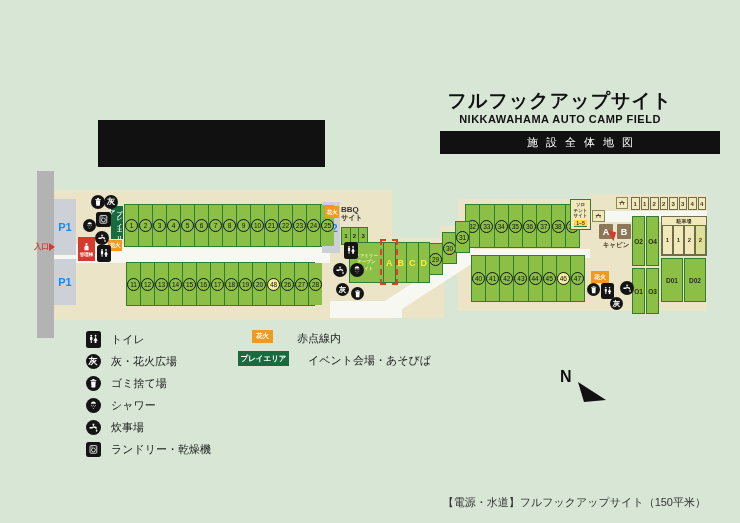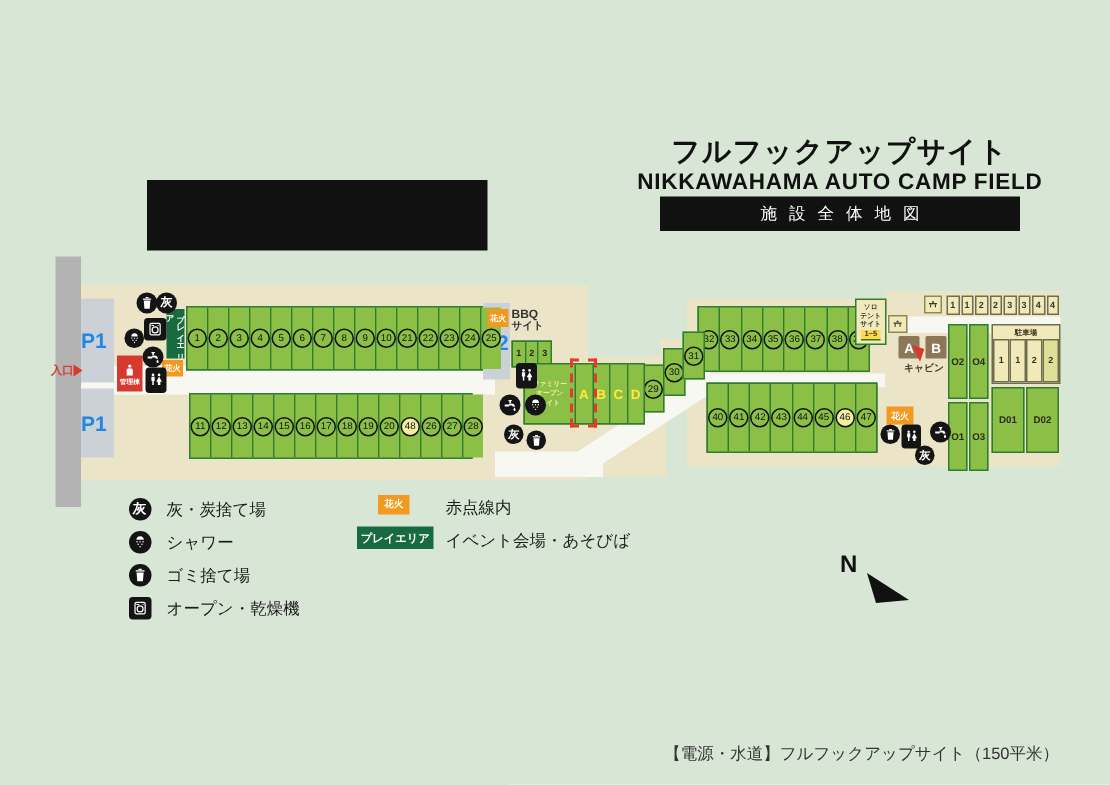--- a/index.html
+++ b/index.html
@@ -1,30 +1,30 @@
 <!DOCTYPE html>
 <html><head>
 <meta charset="utf-8">
 <style>
   html,body{margin:0;padding:0;}
   body{font-family:"Liberation Sans","DejaVu Sans",sans-serif;}
   .stage{position:relative;width:740px;height:523px;background:#d7e6d5;overflow:hidden;}
   .abs{position:absolute;}
   
   .title{left:420px;top:88px;width:280px;text-align:center;font-size:19px;font-weight:bold;color:#111;letter-spacing:1px;}
-  .subtitle{left:420px;top:113px;width:280px;text-align:center;font-size:15px;font-weight:bold;color:#111;letter-spacing:.5px;}
-  .banner{left:440px;top:131px;width:240px;height:23px;background:#111;color:#fff;font-size:11px;letter-spacing:8px;display:flex;align-items:center;justify-content:center;padding-left:8px;box-sizing:border-box;}
+  .subtitle{left:420px;top:113px;width:280px;text-align:center;font-size:11px;font-weight:bold;color:#111;letter-spacing:.5px;}
+  .banner{left:440px;top:131px;width:280px;height:23px;background:#111;color:#fff;font-size:11px;letter-spacing:8px;display:flex;align-items:center;justify-content:center;padding-left:8px;box-sizing:border-box;}
   
   .notice{left:98px;top:120px;width:227px;height:47px;background:#111;color:#fff;font-size:11.5px;font-weight:bold;text-align:center;display:flex;flex-direction:column;justify-content:center;gap:3px;line-height:1.4;}
   .notice .hl{color:#e8392a;}
   
   .roadv{left:37px;top:171px;width:17px;height:167px;background:#b3b3b3;}
   .beige{background:#ebe4c6;}
   .white-road{background:#f8f8f3;}
-  .parea{background:#cbd1d6;display:flex;align-items:center;justify-content:flex-start;color:#1f87e8;font-weight:bold;font-size:14px;}
+  .parea{background:#cbd1d6;display:flex;align-items:center;justify-content:center;color:#1f87e8;font-weight:bold;font-size:11px;}
   
   .site-row{display:flex;border:1.5px solid #2e7d32;box-sizing:border-box;background:#2e7d32;}
   .scell{flex:1;background:#8cbf46;border-right:1px solid #2e7d32;display:flex;align-items:center;justify-content:center;}
   .scell:last-child{border-right:none;}
   .num{width:11px;height:11px;border:1px solid #111;border-radius:50%;font-size:6.5px;line-height:11px;text-align:center;color:#111;background:transparent;}
   .num.special{background:#f4eda0;}
   .stepcell{width:15px;height:32px;background:#8cbf46;border:1.5px solid #2e7d32;box-sizing:border-box;display:flex;align-items:center;justify-content:center;}
   
   .gblock{background:#8cbf46;border:1.5px solid #2e7d32;box-sizing:border-box;display:flex;align-items:center;justify-content:center;color:#2c2c1e;font-weight:bold;}
   .tancell{background:#f2e9bb;border:1px solid #6e6e4e;box-sizing:border-box;display:flex;align-items:center;justify-content:center;color:#3c3620;font-weight:bold;}
@@ -478,25 +478,50 @@
         <path d="M17.8 18 c-1.1 1.8 0 3.4 1.3 3.4 s2.4 -1.6 1.3 -3.4 l-1.3 -2 z"></path>
       </svg>
     </div>
   <div class="abs ico circle" style="left:610px;top:297px;width:13px;height:13px;font-size:7.5px;">
       <span class="ash-glyph">灰</span>
     </div>
 
   <div class="abs" style="left:85px;top:328px;">
       <div class="legend-item">
         <span class="ictr">
+          <span class="ico sq" style="width: 15px; height: 17px; font-size: 9px;">
+            <svg viewBox="0 0 24 24" fill="#fff">
+              <circle cx="7.2" cy="4.4" r="2.1"></circle>
+              <path d="M4.6 7.2 h5.2 v6.8 h-1.4 v6.4 h-2.4 v-6.4 h-1.4 z"></path>
+              <circle cx="16.8" cy="4.4" r="2.1"></circle>
+              <path d="M16.8 7 L21.4 15.4 h-2.6 v5 h-4 v-5 h-2.6 z"></path>
+            </svg>
+          </span>
+        </span>
+        <span class="lab">トイレ</span>
+      </div>
+      <div class="legend-item">
+        <span class="ictr">
           <span class="ico circle" style="width: 15px; height: 15px; font-size: 9px;">
             <span class="ash-glyph">灰</span>
           </span>
         </span>
-        <span class="lab">灰・炭捨て場</span>
+        <span class="lab">灰・花火広場</span>
+      </div>
+      <div class="legend-item">
+        <span class="ictr">
+          <span class="ico circle" style="width: 15px; height: 15px; font-size: 9px;">
+            <svg viewBox="0 0 24 24" fill="#fff">
+              <rect x="9.5" y="2.5" width="5" height="2" rx="0.5"></rect>
+              <rect x="5.5" y="4.8" width="13" height="2"></rect>
+              <path d="M6.8 8 h10.4 l-1 13 h-8.4 z"></path>
+            </svg>
+          </span>
+        </span>
+        <span class="lab">ゴミ捨て場</span>
       </div>
       <div class="legend-item">
         <span class="ictr">
           <span class="ico circle" style="width: 15px; height: 15px; font-size: 9px;">
             <svg viewBox="0 0 24 24" fill="#fff">
               <path d="M12 3.2 C8 3.2 6.6 6 6.5 8.6 h11 C17.4 6 16 3.2 12 3.2 Z"></path>
               <circle cx="7.5" cy="11.5" r="1.1"></circle>
               <circle cx="12" cy="11.5" r="1.1"></circle>
               <circle cx="16.5" cy="11.5" r="1.1"></circle>
               <circle cx="9.2" cy="15.2" r="1.1"></circle>
@@ -504,46 +529,47 @@
               <circle cx="12" cy="18.8" r="1.1"></circle>
             </svg>
           </span>
         </span>
         <span class="lab">シャワー</span>
       </div>
       <div class="legend-item">
         <span class="ictr">
           <span class="ico circle" style="width: 15px; height: 15px; font-size: 9px;">
             <svg viewBox="0 0 24 24" fill="#fff">
-              <rect x="9.5" y="2.5" width="5" height="2" rx="0.5"></rect>
-              <rect x="5.5" y="4.8" width="13" height="2"></rect>
-              <path d="M6.8 8 h10.4 l-1 13 h-8.4 z"></path>
+              <path d="M3.5 11 h7 v-1.6 h3.2 c4.2 0 6 1.8 6 5.4 h-3.4 c0-1.6 -1-2.2 -2.6-2.2 h-3.2 v1.6 h-7 z"></path>
+              <rect x="10.8" y="5.2" width="2.6" height="3.4"></rect>
+              <rect x="9.2" y="4" width="5.8" height="1.8" rx="0.9"></rect>
+              <path d="M17.8 18 c-1.1 1.8 0 3.4 1.3 3.4 s2.4 -1.6 1.3 -3.4 l-1.3 -2 z"></path>
             </svg>
           </span>
         </span>
-        <span class="lab">ゴミ捨て場</span>
+        <span class="lab">炊事場</span>
       </div>
       <div class="legend-item">
         <span class="ictr">
           <span class="ico sq" style="width: 15px; height: 15px; font-size: 9px;">
             <svg viewBox="0 0 24 24" fill="#fff">
               <rect x="4.5" y="3.5" width="15" height="17" rx="2" fill="none" stroke="#fff" stroke-width="1.8"></rect>
               <circle cx="12" cy="13.2" r="4.4" fill="none" stroke="#fff" stroke-width="1.8"></circle>
               <rect x="6.5" y="5.8" width="4" height="1.6"></rect>
               <circle cx="16.5" cy="6.6" r="0.9"></circle>
             </svg>
           </span>
         </span>
-        <span class="lab">オープン・乾燥機</span>
+        <span class="lab">ランドリー・乾燥機</span>
       </div>
     </div>
   <div class="abs badge-orange" style="left:252px;top:330px;width:21px;height:13px;font-size:6.5px;">花火</div>
   <div class="abs" style="left:297px;top:331px;font-size:11px;color:#1c1c1c;">赤点線内</div>
   <div class="abs badge-green" style="left:238px;top:351px;width:51px;height:15px;font-size:7.5px;">プレイエリア</div>
-  <div class="abs" style="left:297px;top:353px;font-size:11px;color:#1c1c1c;">イベント会場・あそびば</div>
+  <div class="abs" style="left:308px;top:353px;font-size:11px;color:#1c1c1c;">イベント会場・あそびば</div>
 
   <div class="abs compass-n" style="left:560px;top:368px;">N</div>
   <svg class="abs" style="left:576px;top:381px;" width="32" height="24" viewBox="0 0 32 24">
       <polygon points="2,1 30,19 8,21" fill="#111"></polygon>
     </svg>
 
   <div class="abs footer-note">【電源・水道】フルフックアップサイト（150平米）</div>
 
 </div>
 

